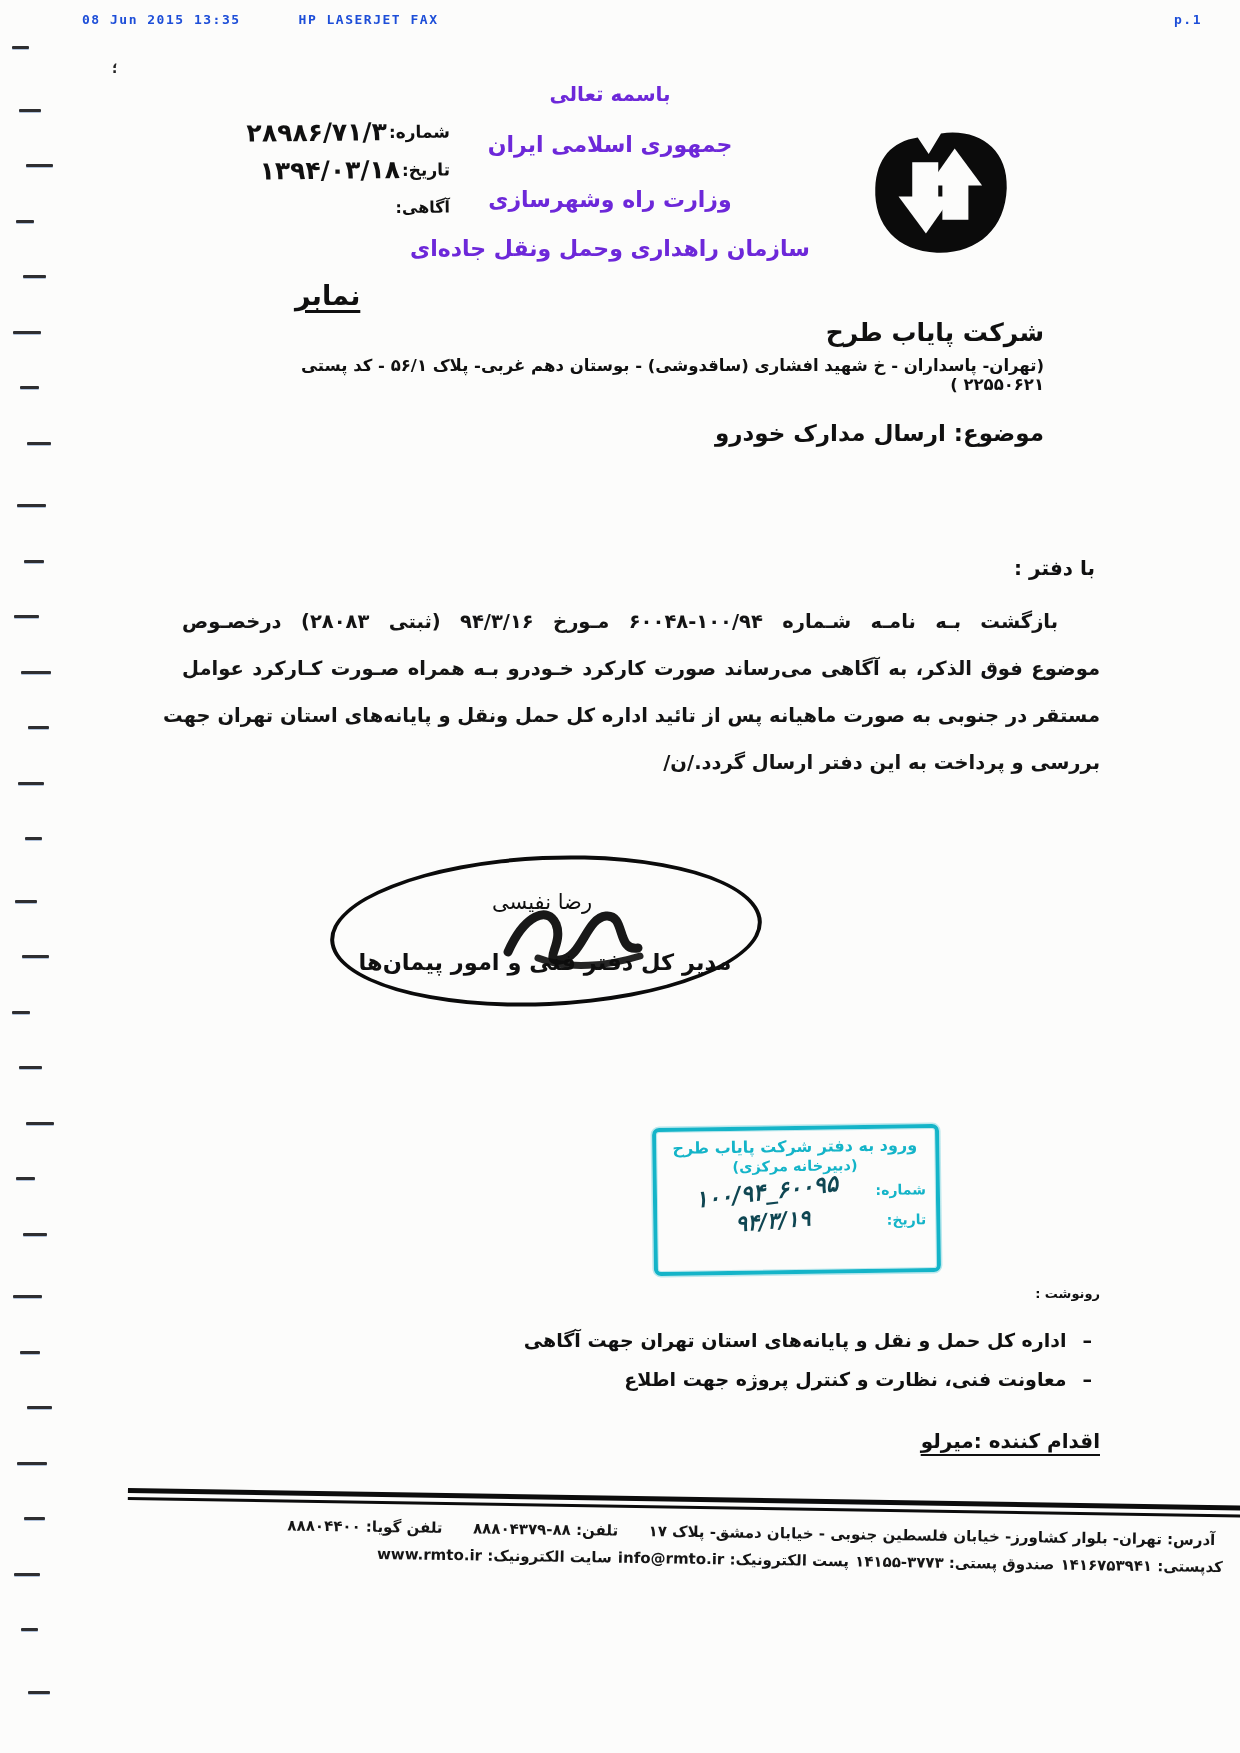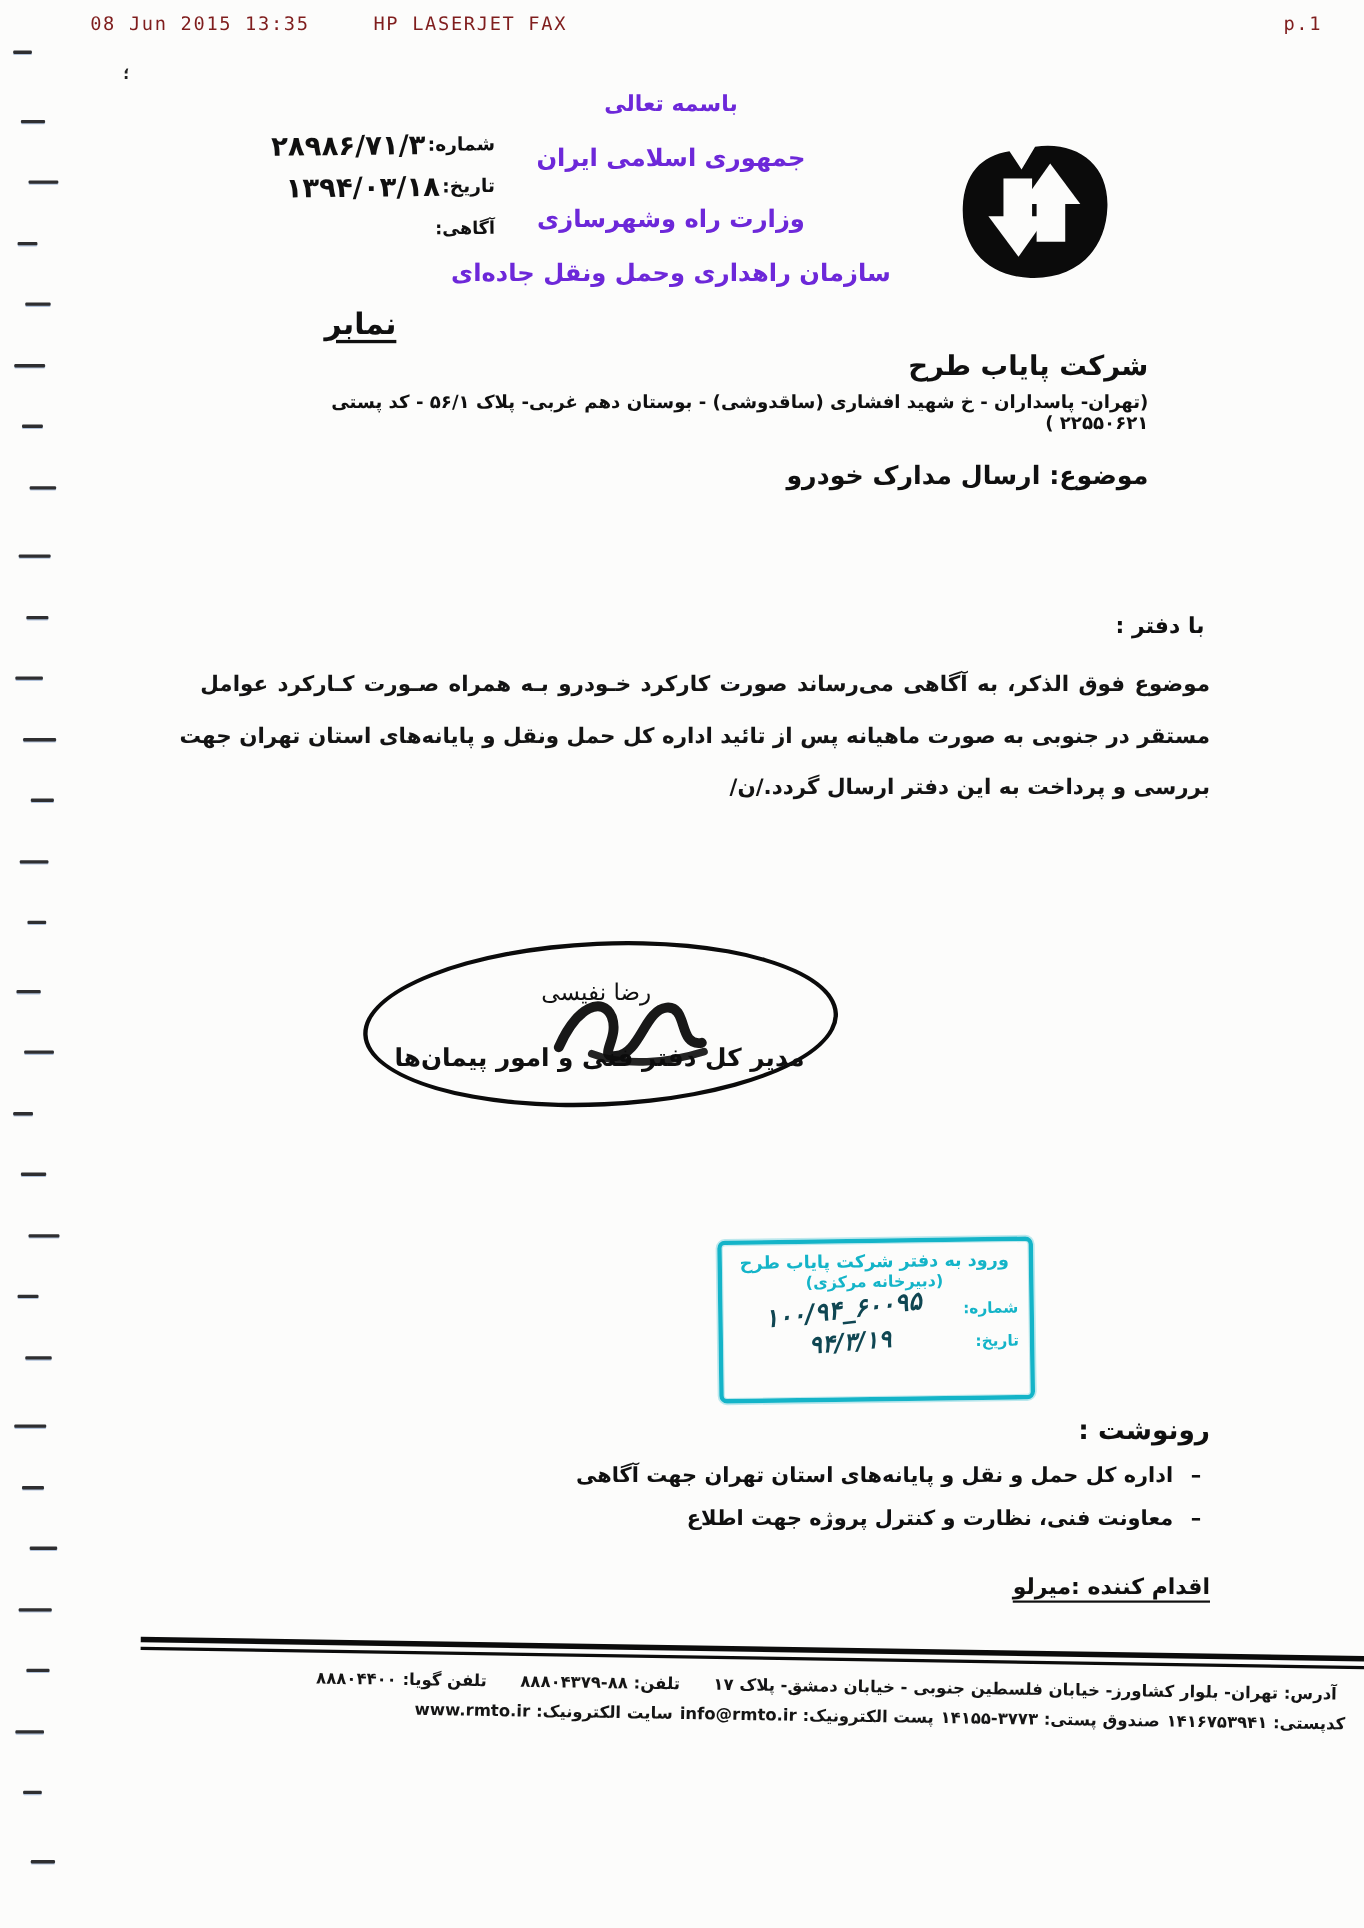--- a/index.html
+++ b/index.html
@@ -7,22 +7,22 @@
     width:1240px;height:1753px;position:relative;overflow:hidden;
     background:#fcfcfb;color:#101010;
     font-family:"DejaVu Sans",sans-serif;
     -webkit-font-smoothing:antialiased;
   }
   .abs{position:absolute;}
 
   
   .fax-header{
     top:12px;left:82px;right:38px;display:flex;align-items:baseline;
-    font-family:"DejaVu Sans Mono",monospace;font-weight:normal;
-    font-size:17px;letter-spacing:1.5px;color:#7f1d1d;
+    font-family:"DejaVu Sans Mono",monospace;font-weight:bold;
+    font-size:13px;letter-spacing:1.5px;color:#1d4ed8;
   }
   .fax-device{margin-left:58px;}
   .fax-page{margin-left:auto;}
 
   
   .margin-marks{top:0;left:0;width:60px;height:1753px;}
   .mark{position:absolute;height:3px;background:#2e2e30;border-radius:1px;box-shadow:0 1px 0 rgba(40,90,160,.35);}
   .speck{top:60px;left:112px;font-size:14px;font-weight:bold;color:#222;}
 
   
@@ -87,21 +87,21 @@
   .stamp-label{font-size:14px;font-weight:bold;flex:0 0 auto;}
   .stamp-hand{
     direction:ltr;unicode-bidi:embed;color:var(--ink,#0f4652);
     font-size:23px;font-weight:bold;font-style:italic;letter-spacing:1px;
     transform:rotate(-6deg);margin:0 auto;
   }
   .stamp-row.date .stamp-hand{font-size:22px;transform:rotate(-4deg);margin-left:70px;}
 
   
   .cc-block{top:1286px;left:420px;right:140px;direction:rtl;text-align:right;}
-  .cc-label{font-size:24px;font-weight:bold;margin-bottom:16px;}
+  .cc-label{font-size:13px;font-weight:bold;margin-bottom:28px;}
   .cc-item{display:flex;gap:16px;font-size:19px;font-weight:600;margin-bottom:17px;padding-right:8px;}
   .cc-dash{font-weight:bold;}
   .action-by{margin-top:22px;font-size:20px;font-weight:bold;
     text-decoration:underline;text-underline-offset:6px;text-decoration-thickness:2px;display:inline-block;}
 
   
   .footer{top:1488px;left:128px;right:-14px;transform:rotate(.9deg);transform-origin:left top;direction:rtl;}
   .rule{height:4.5px;background:#0c0c0c;}
   .rule2{height:3px;background:#0c0c0c;margin-top:4px;}
   .footer-row{display:flex;justify-content:space-between;font-size:15px;font-weight:bold;color:#151515;}
@@ -189,20 +189,21 @@
 <div class="abs recipient">
   <div class="rec-company">شرکت پایاب طرح</div>
   <div class="rec-address">(تهران- پاسداران - خ شهید افشاری (ساقدوشی) - بوستان دهم غربی- پلاک ۵۶/۱ - کد پستی ۲۲۵۵۰۶۲۱ )</div>
 </div>
 
 <div class="abs subject">موضوع: ارسال مدارک خودرو</div>
 
 <div class="abs salutation">با دفتر :</div>
 
 <div class="abs body-text">
+  <div class="body-line first">بازگشت بـه نامـه شـماره ۱۰۰/۹۴-۶۰۰۴۸ مـورخ ۹۴/۳/۱۶ (ثبتی ۲۸۰۸۳) درخصـوص</div>
   <div class="body-line">موضوع فوق الذکر، به آگاهی می‌رساند صورت کارکرد خـودرو بـه همراه صـورت کـارکرد عوامل</div>
   <div class="body-line">مستقر در جنوبی به صورت ماهیانه پس از تائید اداره کل حمل ونقل و پایانه‌های استان تهران جهت</div>
   <div class="body-line last">بررسی و پرداخت به این دفتر ارسال گردد./ن/</div>
 </div>
 
 <div class="abs sig-block">
   <div class="oval"></div>
   <div class="sig-name">رضا نفیسی</div>
   <div class="sig-title">مدیر کل دفتر فنی و امور پیمان‌ها</div>
   <svg class="scribble" width="180" height="120" viewBox="0 0 180 120">

